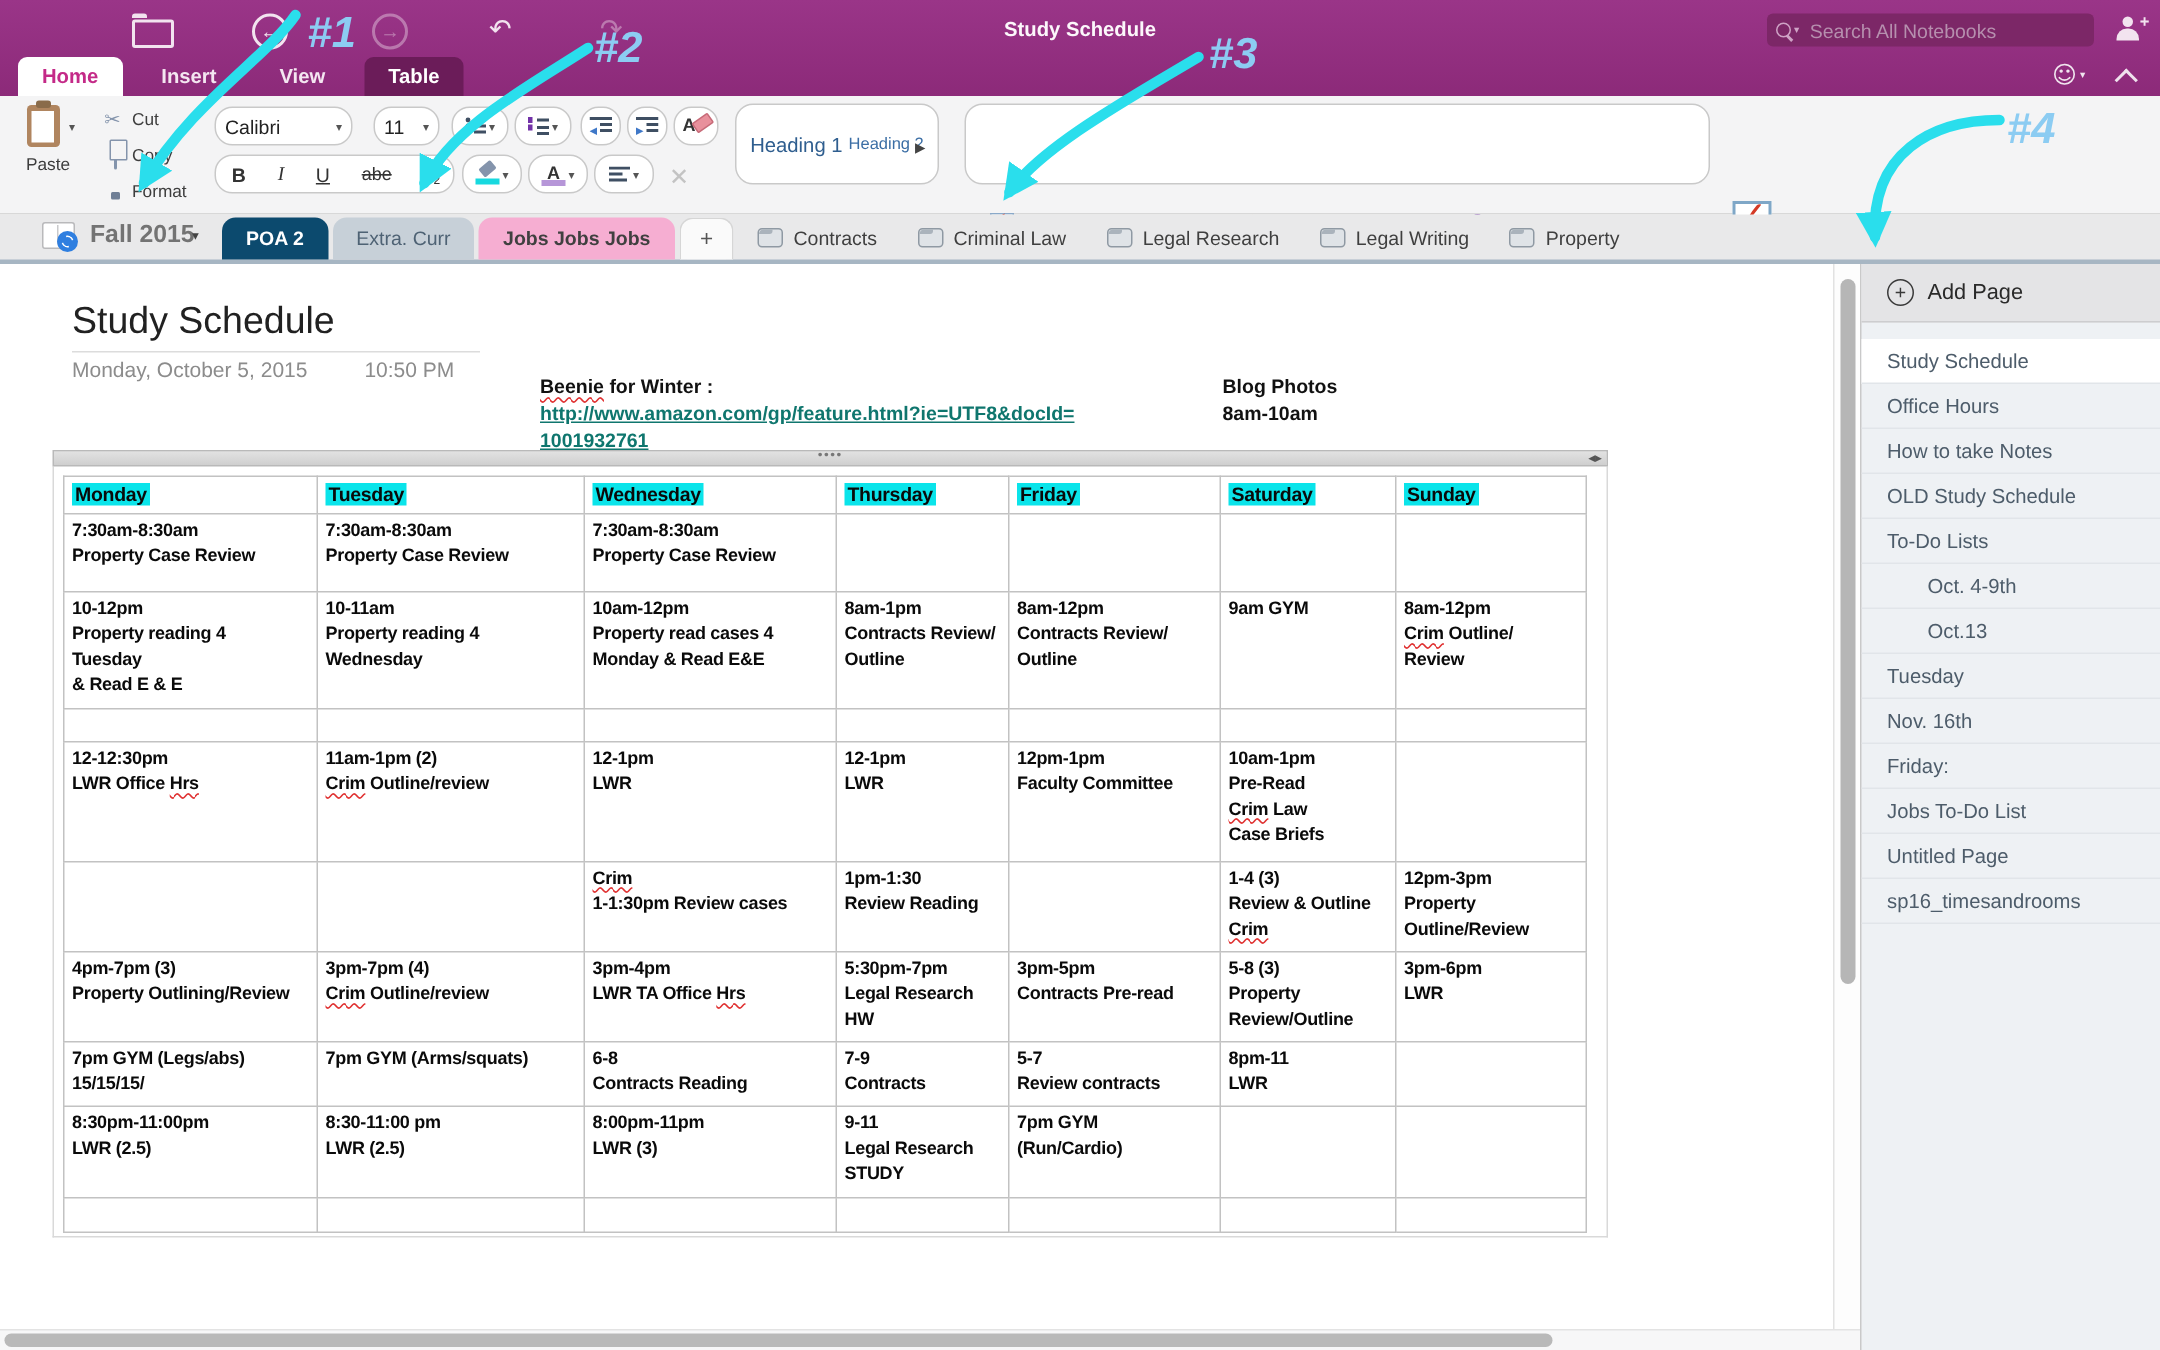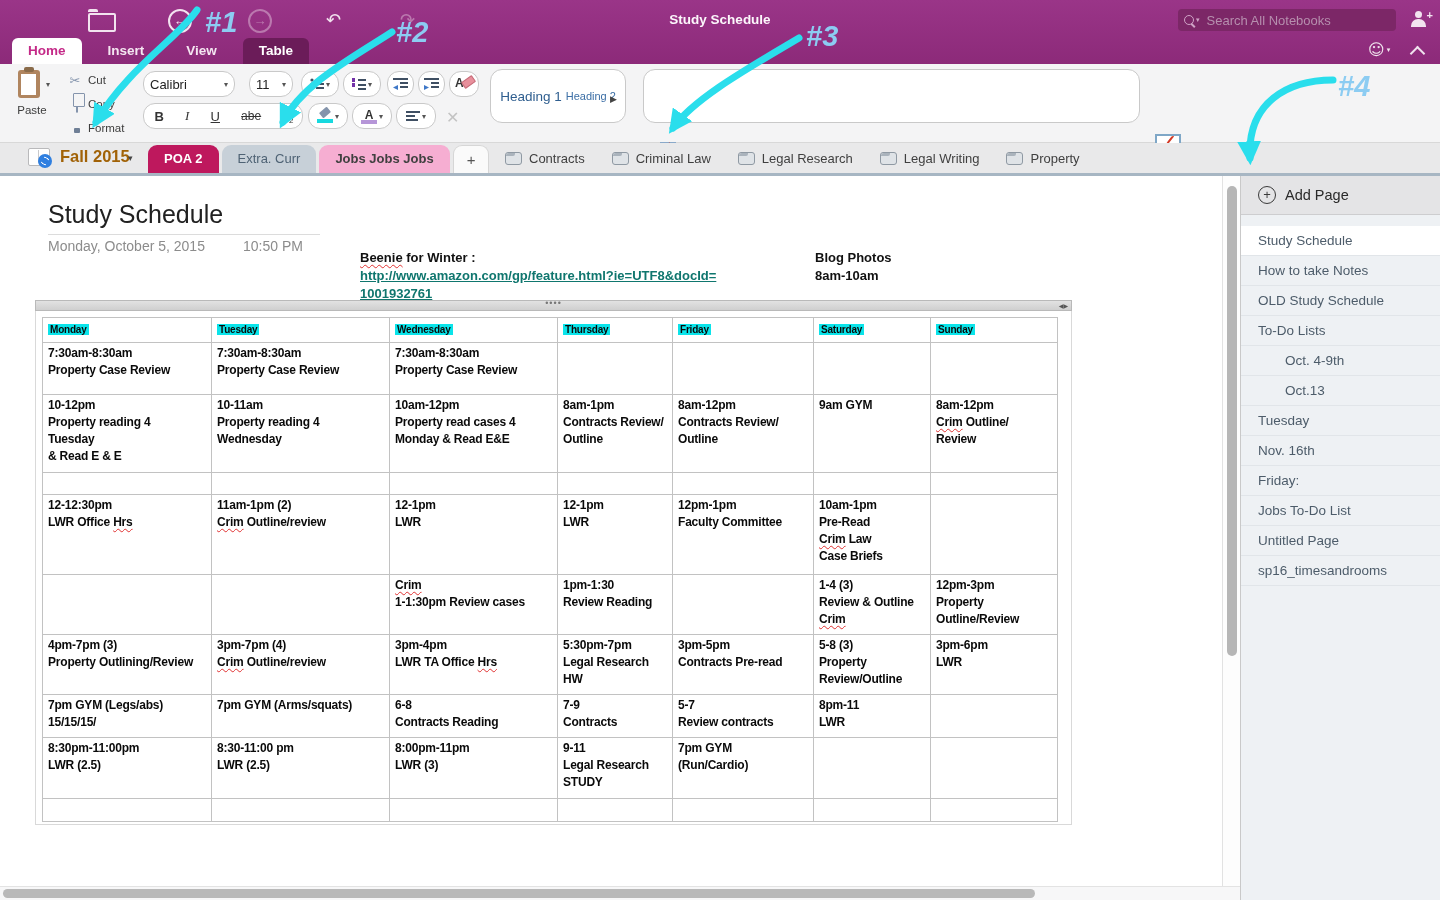--- a/index.html
+++ b/index.html
@@ -116,26 +116,26 @@
 
   
   .section-bar{position:absolute;left:0;top:143px;width:1440px;height:30px;background:#e9e9ea;
     border-bottom:3px solid #a7b6c3;}
   .nb-icon{position:absolute;left:28px;top:5px;width:20px;height:16px;background:#fff;
     border:1px solid #b9b9bb;border-radius:2px;}
   .nb-icon::before{content:"";position:absolute;left:9px;top:1px;width:1px;height:13px;background:#c9c9cb;}
   .nb-sync{position:absolute;left:38px;top:11px;width:14px;height:14px;border-radius:50%;background:#2f7fe0;}
   .nb-sync::after{content:"";position:absolute;left:3px;top:3px;width:8px;height:8px;border:1.5px solid #fff;
     border-radius:50%;border-left-color:transparent;border-right-color:transparent;transform:rotate(30deg);box-sizing:border-box;}
-  .nb-name{position:absolute;left:60px;top:4px;font-size:16.5px;font-weight:bold;color:#a16207;}
+  .nb-name{position:absolute;left:60px;top:4px;font-size:16.5px;font-weight:bold;color:#737373;}
   .nb-caret{position:absolute;left:128px;top:10px;font-size:9px;color:#444;}
   #section-tabs{position:absolute;left:148px;bottom:0;display:flex;align-items:flex-end;}
   .stab{height:28px;line-height:28px;padding:0 16px;margin-right:3px;border-radius:9px 9px 0 0;
     font-size:13px;text-align:center;}
-  .stab.active{background:#be185d;color:#fff;font-weight:bold;}
+  .stab.active{background:#0c4a6e;color:#fff;font-weight:bold;}
   .stab.plain{background:#c7d0d8;color:#4e6274;}
   .stab.pink{background:#f6aed2;color:#404040;font-weight:bold;}
   .stab.add{background:#fafafa;color:#555;border:1px solid #d6d6d6;border-bottom:none;font-size:15px;
     padding:0 13px;height:27px;line-height:27px;}
   #section-list{position:absolute;left:505px;top:0;height:30px;display:flex;align-items:center;gap:27px;}
   .sec-item{display:flex;align-items:center;gap:7px;font-size:13px;color:#3f3f3f;font-weight:500;}
   .mini-tab-icon{width:15px;height:11px;border:1px solid #8f99a3;border-radius:3px;background:#dfe3e7;position:relative;}
   .mini-tab-icon::before{content:"";position:absolute;left:0;top:0;width:9px;height:3px;background:#aab3bc;border-radius:3px 0 2px 0;}
 
   
@@ -151,21 +151,21 @@
   .table-zone{position:absolute;left:35px;top:124px;width:1037px;}
   .tbl-handle{height:11px;background:linear-gradient(#e2e2e2,#cfcfcf);border:1px solid #b9b9b9;
     box-sizing:border-box;position:relative;}
   .tbl-handle .dots{position:absolute;left:0;right:0;top:-3px;text-align:center;color:#777;font-size:9px;letter-spacing:1px;}
   .tbl-handle .hh{position:absolute;right:3px;top:1px;color:#555;font-size:6px;font-family:"DejaVu Sans",sans-serif;}
   .tbl-frame{border:1px solid #d9d9d9;border-top:none;background:#fff;height:514px;box-sizing:border-box;padding:6px 0 0 6px;}
   table.sched{border-collapse:collapse;table-layout:fixed;}
   table.sched td,table.sched th{border:1px solid #c2c2c2;vertical-align:top;padding:2px 5px;
     font-size:12px;line-height:17px;color:#0a0a0a;font-weight:600;letter-spacing:-0.2px;
     white-space:nowrap;overflow:hidden;text-align:left;}
-  table.sched th{font-size:10px;font-weight:bold;padding:3px 5px;}
+  table.sched th{font-size:13px;font-weight:bold;padding:3px 5px;}
   .dayhl{background:#0ae4ea;padding:0 2px;}
   .sp{text-decoration:underline wavy #e03131 1px;text-underline-offset:2px;}
 
   
   .v-scroll{position:absolute;left:1222px;top:176px;width:18px;height:710px;background:#fdfdfd;
     border-left:1px solid #e2e2e2;box-sizing:border-box;}
   .v-thumb{position:absolute;left:4px;top:10px;width:10px;height:470px;border-radius:5px;background:#b6b6b6;}
   .h-scroll{position:absolute;left:0;top:886px;width:1240px;height:14px;background:#f7f7f8;border-top:1px solid #e3e3e3;box-sizing:border-box;}
   .h-thumb{position:absolute;left:3px;top:2px;width:1032px;height:9px;border-radius:5px;background:#b9b9b9;}
 
@@ -661,20 +661,21 @@
     <div class="h-thumb"></div>
   </div>
 
   <aside class="sidebar">
     <div class="addpage">
       <span class="plus-circ">+</span>
       <span class="lbl">Add Page</span>
     </div>
     <div id="page-list">
         <div class="page-item sel">Study Schedule</div>
+        <div class="page-item">Office Hours</div>
         <div class="page-item">How to take Notes</div>
         <div class="page-item">OLD Study Schedule</div>
         <div class="page-item">To-Do Lists</div>
         <div class="page-item ind">Oct. 4-9th</div>
         <div class="page-item ind">Oct.13</div>
         <div class="page-item">Tuesday</div>
         <div class="page-item">Nov. 16th</div>
         <div class="page-item">Friday:</div>
         <div class="page-item">Jobs To-Do List</div>
         <div class="page-item">Untitled Page</div>

